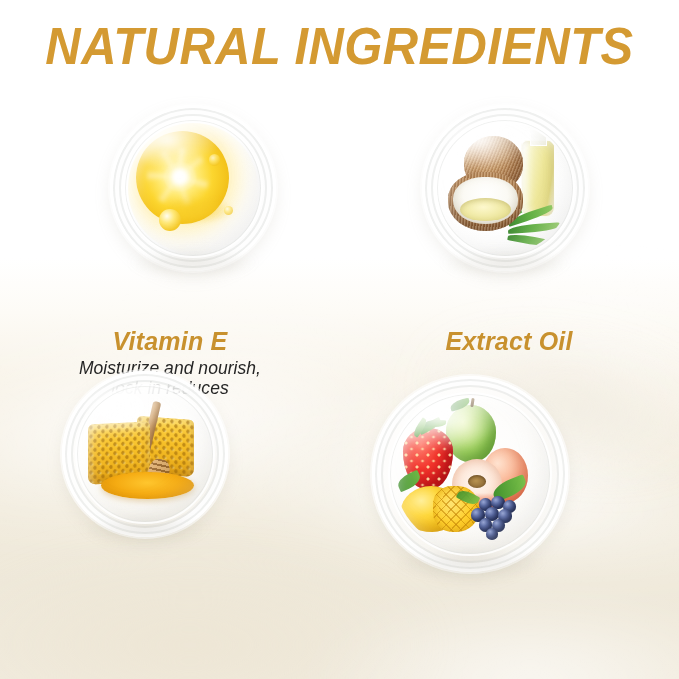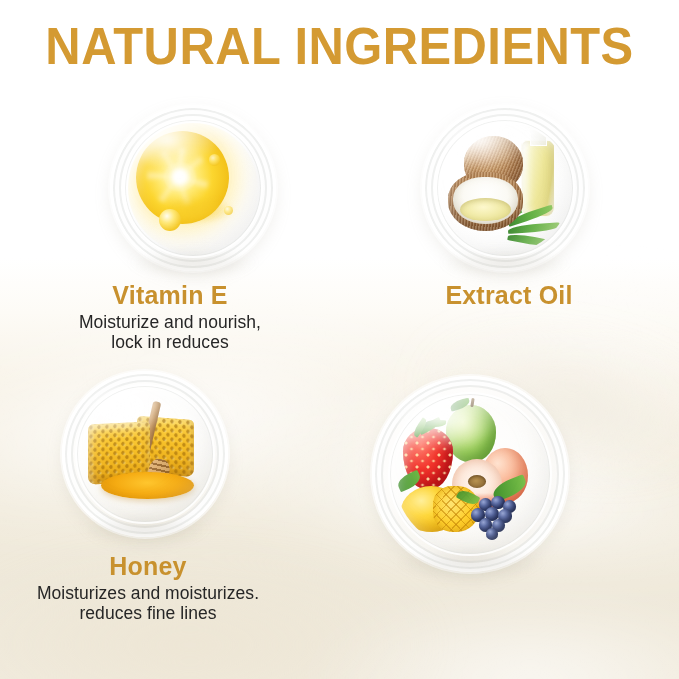--- a/index.html
+++ b/index.html
@@ -7,20 +7,21 @@
     padding: 0;
     background: #ffffff;
   }
   #poster {
     position: relative;
     width: 679px;
     height: 679px;
     overflow: hidden;
     font-family: "Liberation Sans", sans-serif;
     background: #ffffff;
+    font-style: italic;
   }
 
   
   .bg-base {
     position: absolute; inset: 0;
     background:
       linear-gradient(to bottom,
         #ffffff 0%,
         #ffffff 38%,
         #fdfbf6 46%,
@@ -65,21 +66,21 @@
     font-weight: 700;
     letter-spacing: 0.5px;
     color: #d49a32;
     font-family: "Liberation Sans Narrow", "Liberation Sans", sans-serif;
     transform: scaleX(0.94);
     white-space: nowrap;
   }
 
   
   .cell { position: absolute; }
-  .label-wrap { position: absolute; left: 0; width: 100%; text-align: center; }
+  .label-wrap { position: absolute; left: 0; width: 100%; text-align: center; margin-top: 46px; }
   .ing-name {
     font-size: 25px;
     font-weight: 700;
     color: #c8912e;
     line-height: 1.1;
     letter-spacing: .2px;
   }
   .ing-desc {
     font-size: 17.5px;
     color: #262626;
@@ -532,25 +533,20 @@
         <div class="comb comb-a">
           <div class="cells-tex"></div>
         </div>
         <div class="honey-drip"></div>
         <div class="dipper-head"></div>
         <div class="honey-pool"></div>
       </div>
       <div class="dish-gloss"></div>
     </div>
 
-    <div class="label-wrap" style="top:185px;">
-      <div class="ing-name">Honey</div>
-      <div class="ing-desc">Moisturizes and moisturizes.
-reduces fine lines</div>
-    </div>
   </div>
 
   <div class="cell" style="left:296px; top:368px; width:383px; height:290px;">
 
     <div class="dish" style="left:76px; top:8px; width:196px; height:196px;">
       <div class="dish-shadow"></div>
       <div class="contents">
 
         <div class="fruit apple">
           <div class="apple-stem"></div>

